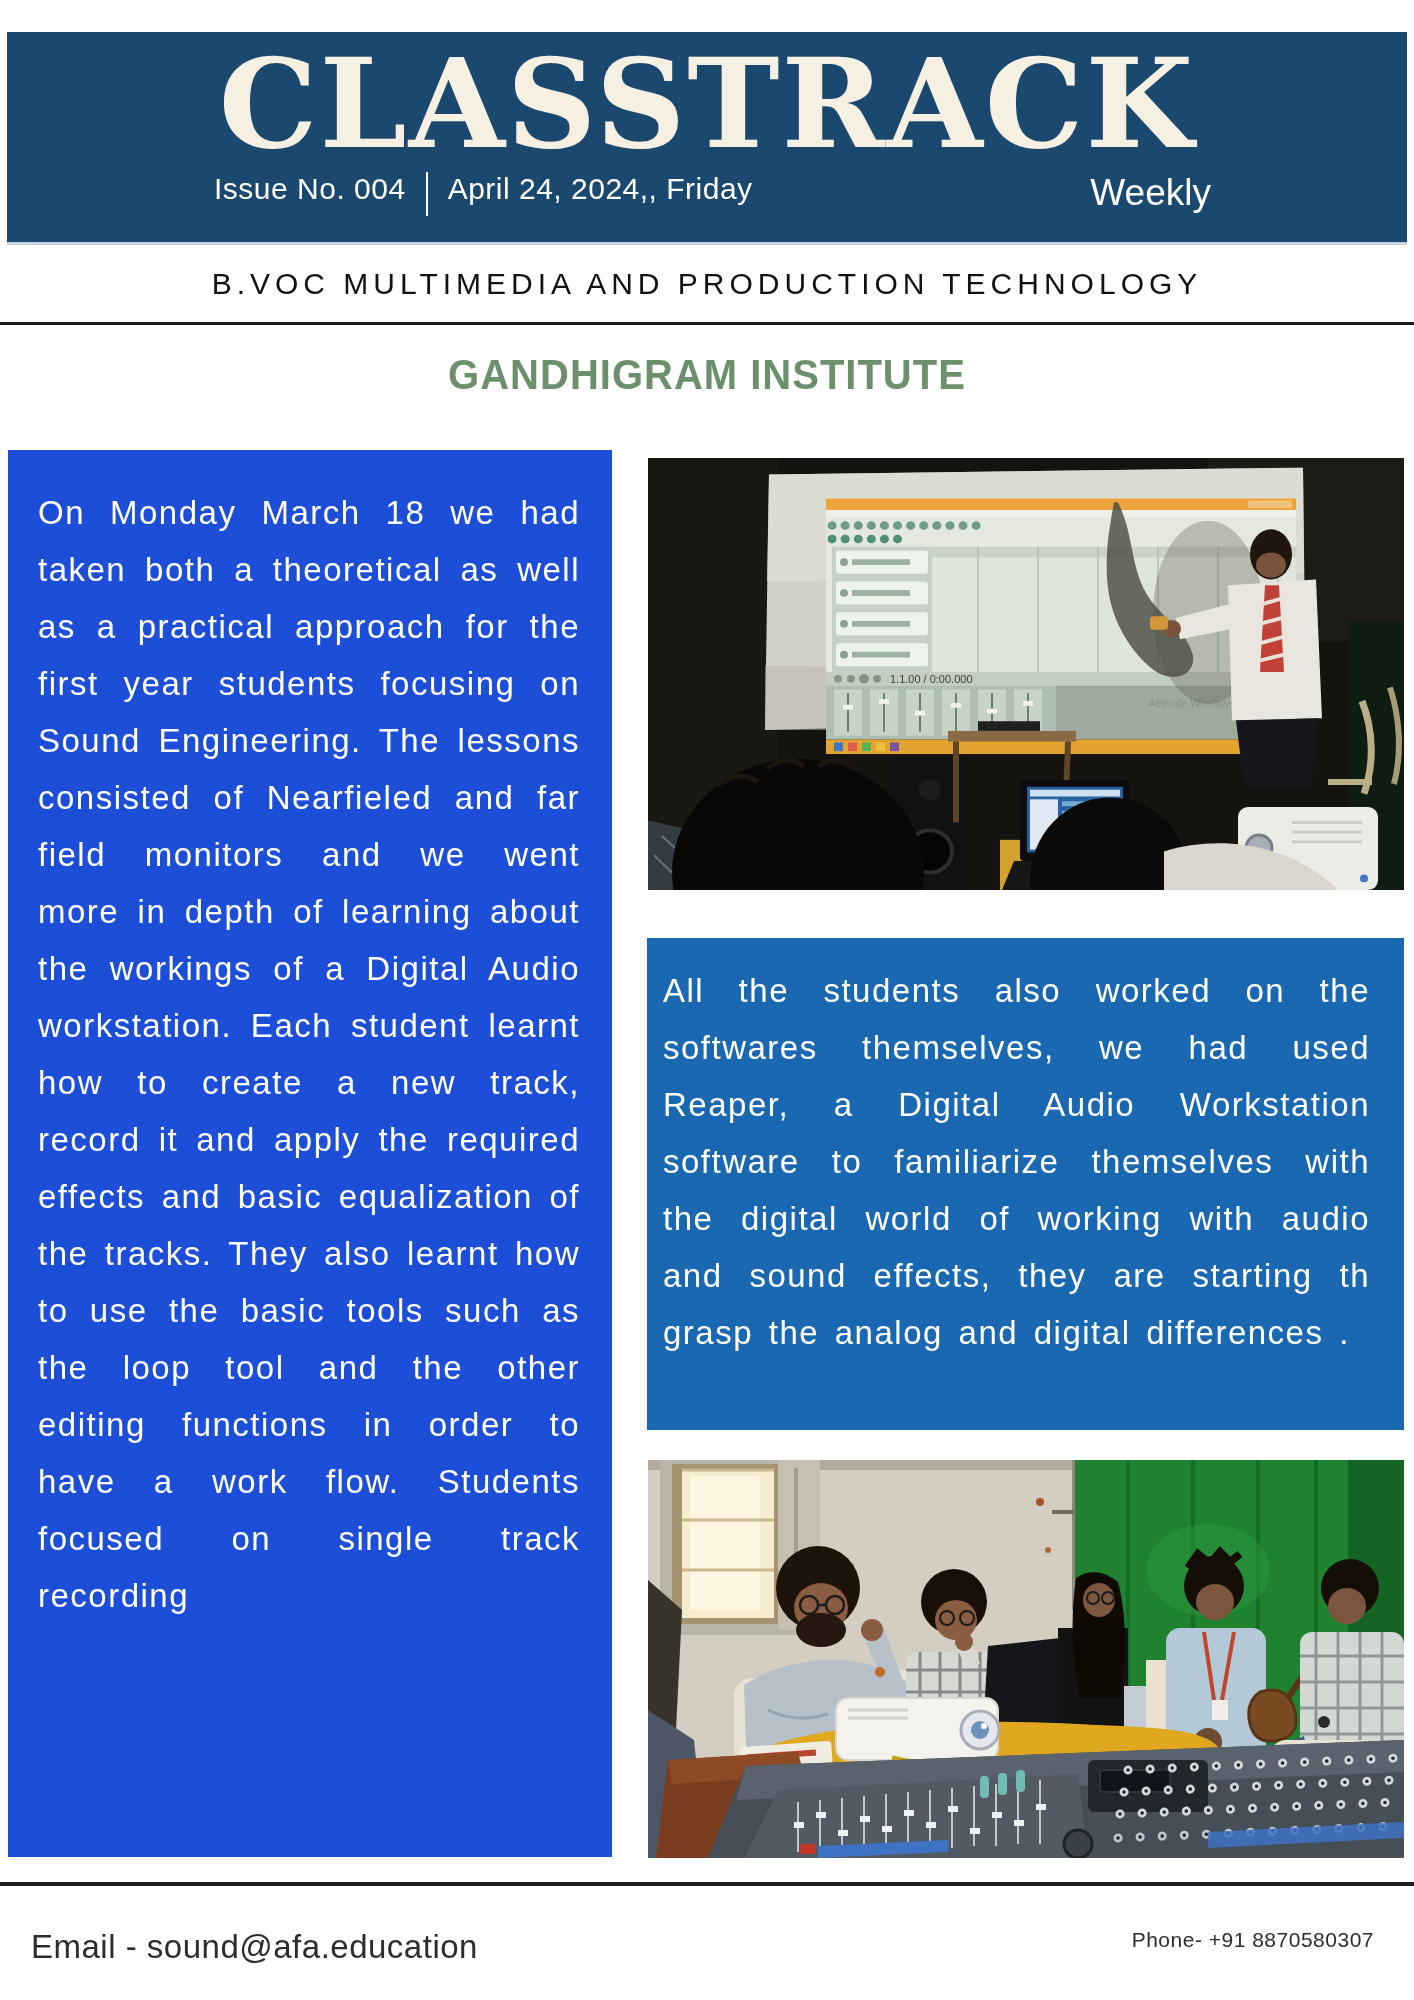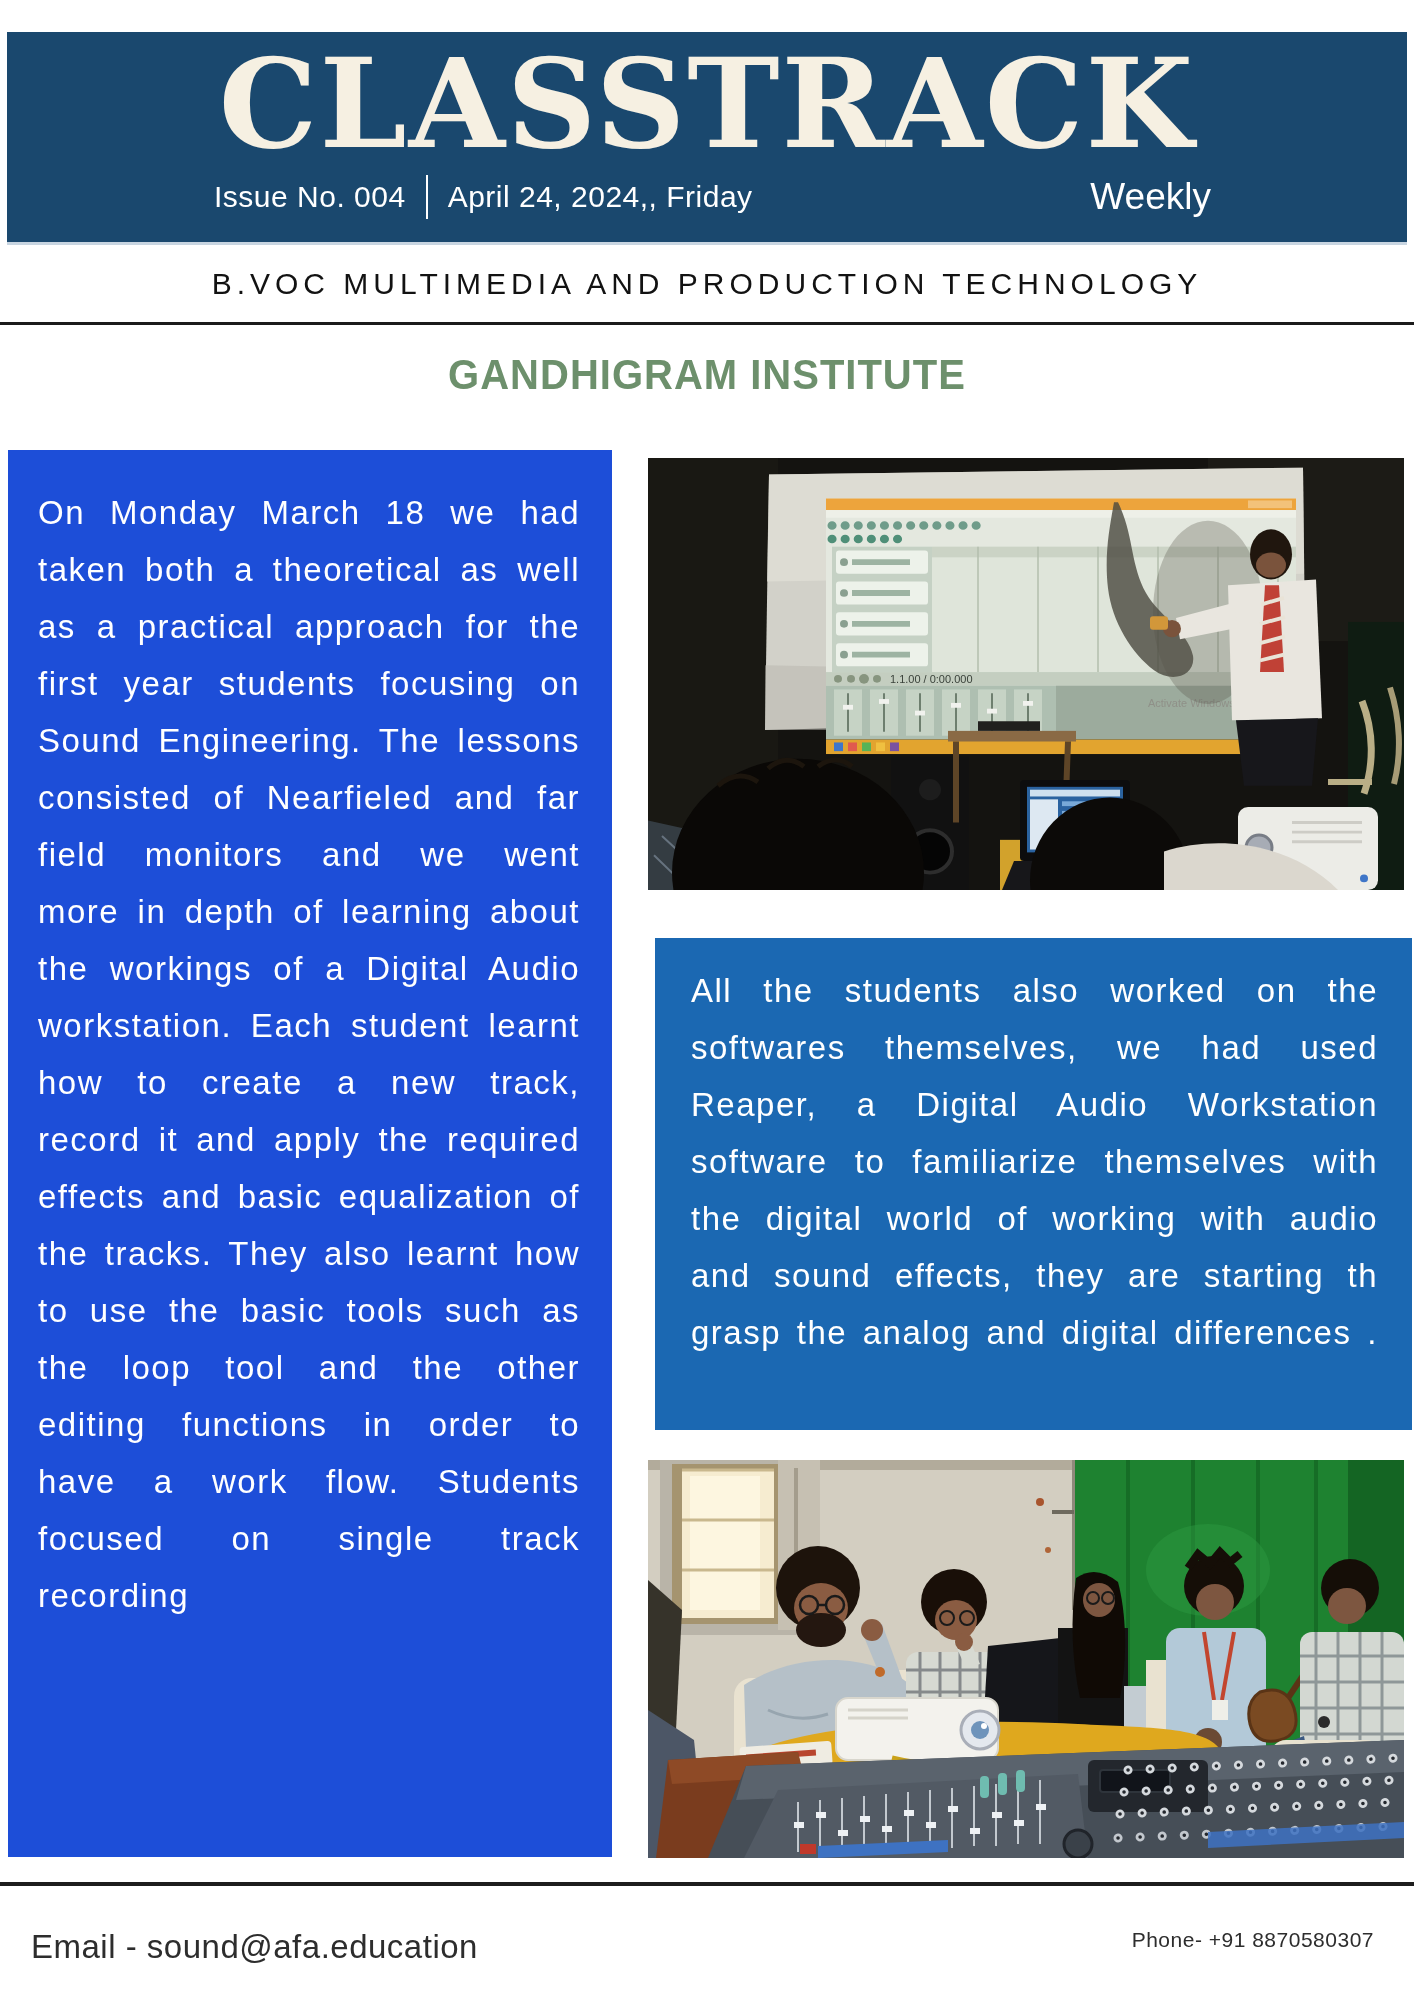--- a/index.html
+++ b/index.html
@@ -6,41 +6,41 @@
   .page{position:relative;width:1414px;height:2000px;background:#ffffff;overflow:hidden;
         font-family:"Liberation Sans",sans-serif;border-radius:7px;}
 
   
   .band{position:absolute;left:7px;right:7px;top:32px;height:213px;background:#1a486e;
         border-bottom:3px solid #c8d5e1;box-sizing:border-box;}
   .title{position:absolute;top:10px;left:0;right:0;text-align:center;
          font-family:"DejaVu Serif","Liberation Serif",serif;font-weight:700;
          font-size:124px;line-height:1.0;color:#f6f0e2;letter-spacing:2px;}
   .issue-row{position:absolute;left:207px;right:196px;top:140px;height:50px;
-             display:flex;align-items:center;color:#ffffff;}
+             display:flex;color:#ffffff;}
   .issue,.date{font-size:30px;letter-spacing:0.5px;}
   .vbar{width:2px;height:44px;background:#ffffff;margin:0 20px;flex:0 0 auto;}
   .weekly{margin-left:auto;font-size:37px;}
 
   
   .bvoc{position:absolute;top:245px;left:0;right:0;height:77px;display:flex;
         align-items:center;justify-content:center;font-size:30px;letter-spacing:5px;
         color:#121212;white-space:nowrap;}
   .hr1{position:absolute;top:322px;left:0;width:1414px;height:3px;background:#1b1b1b;}
   .institute{position:absolute;top:352px;left:0;right:0;text-align:center;
              font-weight:700;font-size:40px;letter-spacing:1px;color:#6d906c;
              transform:scaleY(1.08);}
 
   
   .article-text{font-size:33px;line-height:57px;letter-spacing:1.5px;word-spacing:5px;
                 text-align:justify;color:#ffffff;margin:0;}
   .green-box{position:absolute;left:8px;top:450px;width:604px;height:1407px;
              background:#1d4ed8;box-sizing:border-box;padding:34px 32px 16px 30px;}
   .blue-box{position:absolute;left:647px;top:938px;width:757px;height:492px;
-            background:#1b68b2;box-sizing:border-box;padding:24px 34px 0 36px;margin-left:8px;}
+            background:#1b68b2;box-sizing:border-box;padding:24px 34px 0 16px;}
 
   
   .photo1{position:absolute;left:648px;top:458px;width:756px;height:432px;}
   .photo2{position:absolute;left:648px;top:1460px;width:756px;height:398px;}
   .photo1 svg,.photo2 svg{display:block;width:100%;height:100%;}
 
   
   .hr2{position:absolute;top:1882px;left:0;width:1414px;height:4px;background:#1d1d1d;}
   .footer-email{position:absolute;left:31px;top:1928px;font-size:33px;color:#2d2d2d;letter-spacing:0.5px;}
   .footer-phone{position:absolute;right:40px;top:1928px;font-size:21px;color:#2d2d2d;letter-spacing:0.5px;margin-left:42px;}

